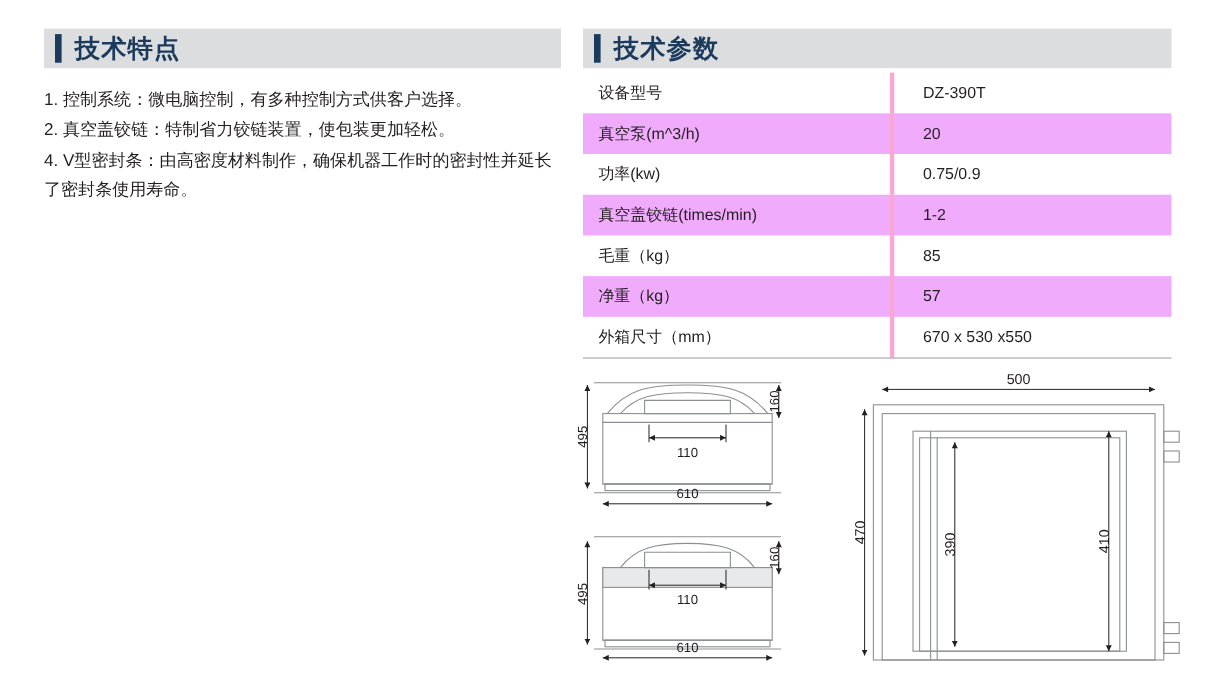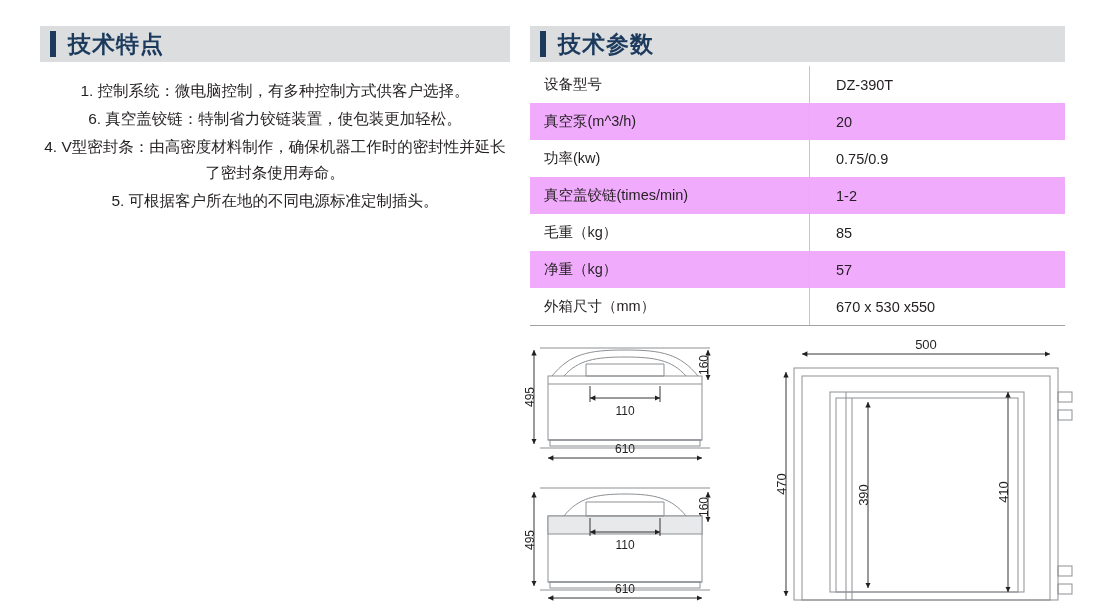--- a/index.html
+++ b/index.html
@@ -49,21 +49,20 @@
     letter-spacing: 1px;
   }
   .feature-list {
     margin-top: 16px;
     font-size: 15.5px;
     line-height: 26px;
     color: #231f20;
   }
   .feature-list .item {
     margin: 0 0 2px 0;
-    text-align: center;
   }
 
   
   .right-col {
     position: absolute;
     left: 530px;
     top: 26px;
     width: 535px;
   }
   .spec-table {
@@ -79,21 +78,21 @@
     color: #231f20;
   }
   .spec-table tr td.val {
     padding-left: 26px;
   }
   .spec-table tr.shade td {
     background: #f0abfc;
   }
   .spec-table tr td.key {
     width: 265px;
-    border-right: 1px solid #f9a8d4;
+    border-right: 4px solid #f9a8d4;
   }
   .table-bottom-rule {
     height: 1px;
     background: #9fa2a5;
     width: 100%;
   }
 
   
   .drawings {
     position: absolute;
@@ -111,23 +110,22 @@
 
 <div class="page">
 
   <div class="left-col">
     <div class="section-head">
       <div class="bar"></div>
       <div class="title">技术特点</div>
     </div>
     <div class="feature-list">
       <p class="item">1. 控制系统：微电脑控制，有多种控制方式供客户选择。</p>
-      <p class="item">6. 真空盖铰链：特制省力铰链装置，使包装更加轻松。</p>
+      <p class="item">2. 真空盖铰链：特制省力铰链装置，使包装更加轻松。</p>
       <p class="item">4. V型密封条：由高密度材料制作，确保机器工作时的密封性并延长了密封条使用寿命。</p>
-      <p class="item">5. 可根据客户所在地的不同电源标准定制插头。</p>
     </div>
   </div>
 
   <div class="right-col">
     <div class="section-head">
       <div class="bar"></div>
       <div class="title">技术参数</div>
     </div>
 
     <table class="spec-table">

